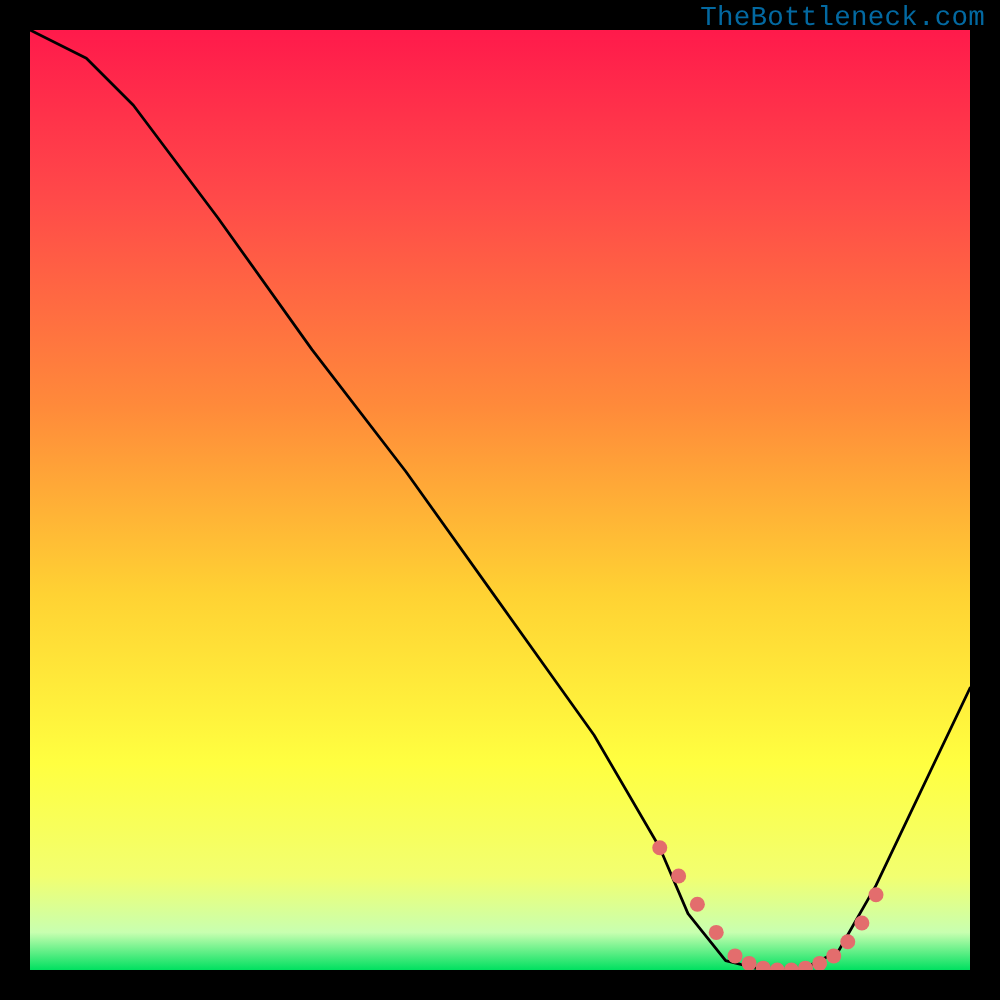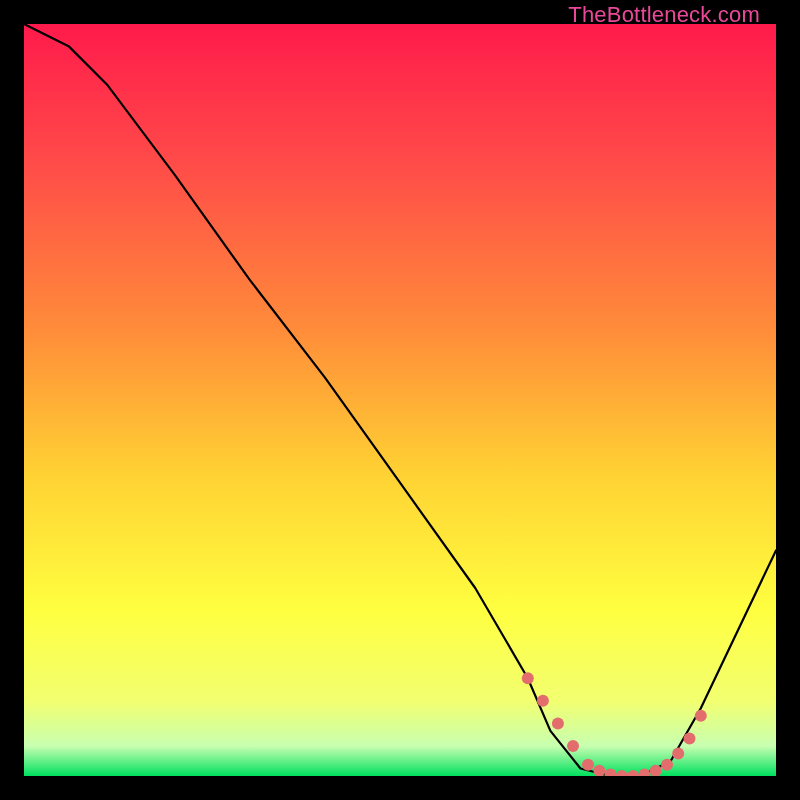--- a/index.html
+++ b/index.html
@@ -22,26 +22,27 @@
   .plot {
     position: absolute;
     left: 0;
     top: 0;
     width: 752px;
     height: 752px;
   }
   .watermark {
     position: absolute;
     top: 2px;
-    right: 40px;
-    color: #ec4899;
+    right: 12px;
+    color: #0369a1;
     font-size: 22px;
     font-weight: 500;
     letter-spacing: 0.2px;
     user-select: none;
+    font-family: Liberation Mono, monospace;
   }
 </style>
 </head>
 <body>
 
 <div class="watermark">TheBottleneck.com</div>
 
 <div class="frame">
   <svg class="plot" viewBox="0 0 752 752" preserveAspectRatio="none">
     <defs>

